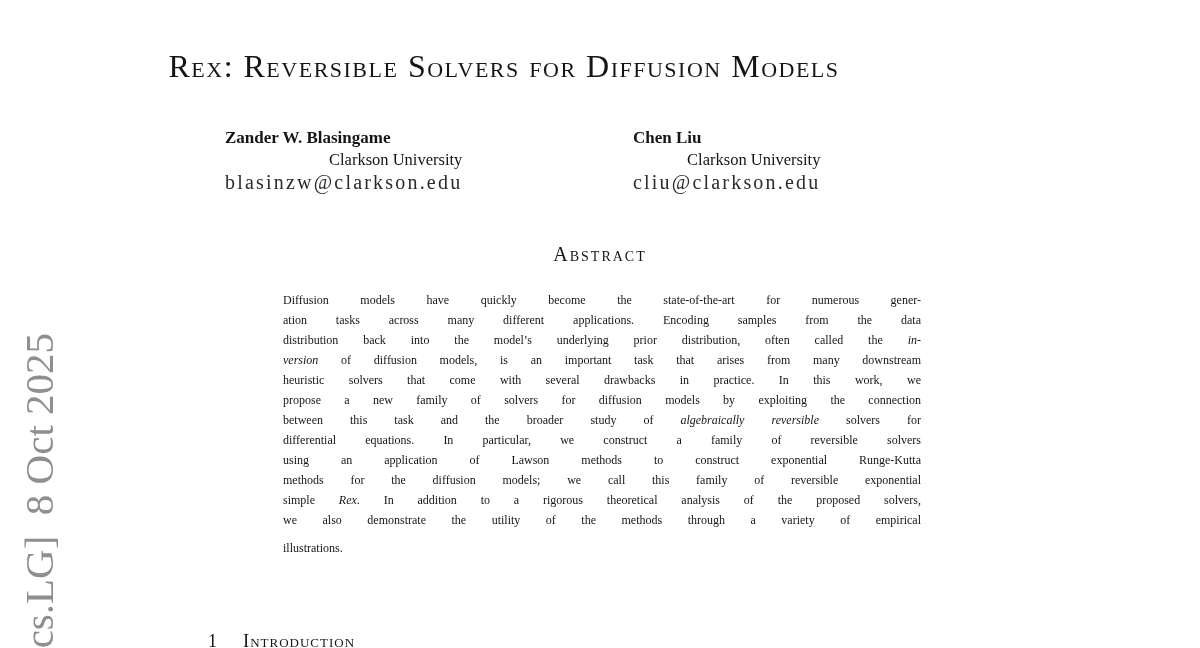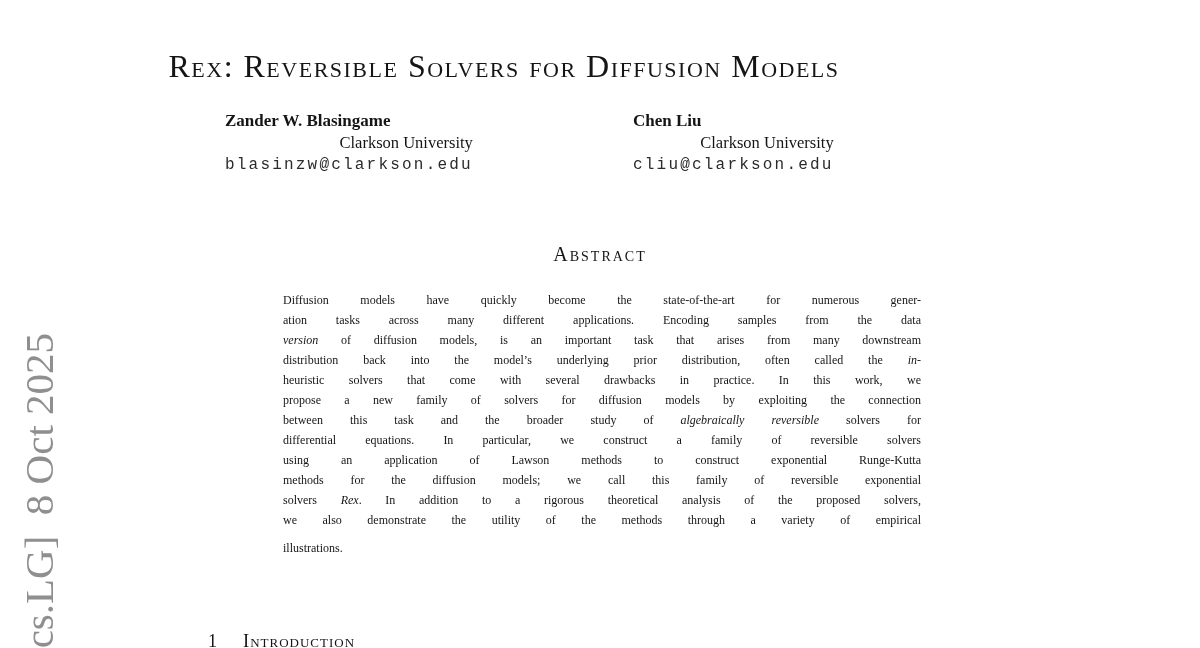--- a/index.html
+++ b/index.html
@@ -7,28 +7,28 @@
   .page {
     position:relative; width:1200px; height:648px;
     font-family:"Liberation Serif", serif; color:var(--text-color,#151515);
     background:var(--bg-color,#ffffff);
   }
   .paper-title {
     position:absolute; top:48px; left:0; width:1008px; text-align:center;
     font-size:32px; line-height:36px; font-variant:small-caps; letter-spacing:1.5px;
     font-weight:normal;
   }
-  .authors { position:absolute; top:110px; left:0; width:1200px; height:70px; }
+  .authors { position:absolute; top:127px; left:0; width:1200px; height:70px; }
   .author { position:absolute; top:0; }
   .author.a0 { left:225px; }
   .author.a1 { left:633px; }
   .author .name  { font-weight:bold; font-size:17px; line-height:22px; }
   .author .affil { font-size:16.5px; line-height:22px;text-align:right; }
   .author .email {
-    font-family:Liberation Mono, monospace; font-size:16px; line-height:23px;
+    font-family:Liberation Serif, serif; font-size:20px; line-height:23px;
     letter-spacing:2.2px; color:#2b2b2b;text-align:center;
   }
   .abstract-heading {
     position:absolute; top:243px; left:0; width:1200px; text-align:center;
     font-variant:small-caps; font-size:20px; letter-spacing:2px;
   }
   .abstract-text {
     position:absolute; top:290px; left:283px; width:638px;
     font-size:12px; line-height:20px;
   }
@@ -68,29 +68,29 @@
       <div class="affil">Clarkson University</div>
       <div class="email">cliu@clarkson.edu</div>
     </div>
   </div>
 
   <div class="abstract-heading">Abstract</div>
 
   <div class="abstract-text">
       <div class="abs-line"><span>Diffusion models have quickly become the state-of-the-art for numerous gener-</span></div>
       <div class="abs-line"><span>ation tasks across many different applications. Encoding samples from the data</span></div>
+      <div class="abs-line"><span>distribution back into the model’s underlying prior distribution, often called the </span><span class="it">in-</span></div>
       <div class="abs-line"><span class="it">version</span><span> of diffusion models, is an important task that arises from many downstream</span></div>
-      <div class="abs-line"><span>distribution back into the model’s underlying prior distribution, often called the </span><span class="it">in-</span></div>
       <div class="abs-line"><span>heuristic solvers that come with several drawbacks in practice. In this work, we</span></div>
       <div class="abs-line"><span>propose a new family of solvers for diffusion models by exploiting the connection</span></div>
       <div class="abs-line"><span>between this task and the broader study of </span><span class="it">algebraically reversible</span><span> solvers for</span></div>
       <div class="abs-line"><span>differential equations. In particular, we construct a family of reversible solvers</span></div>
       <div class="abs-line"><span>using an application of Lawson methods to construct exponential Runge-Kutta</span></div>
       <div class="abs-line"><span>methods for the diffusion models; we call this family of reversible exponential</span></div>
-      <div class="abs-line"><span>solvers </span><span class="it">Rex</span><span>. In addition to a rigorous theoretical analysis of the proposed solvers,</span></div>
+      <div class="abs-line"><span>simple </span><span class="it">Rex</span><span>. In addition to a rigorous theoretical analysis of the proposed solvers,</span></div>
       <div class="abs-line"><span>we also demonstrate the utility of the methods through a variety of empirical</span></div>
       <div class="abs-line last"><span>illustrations.</span></div>
     </div>
 
   <div class="section-heading">
     <span class="num">1</span><span class="stitle">Introduction</span>
   </div>
 
 </div>
 

